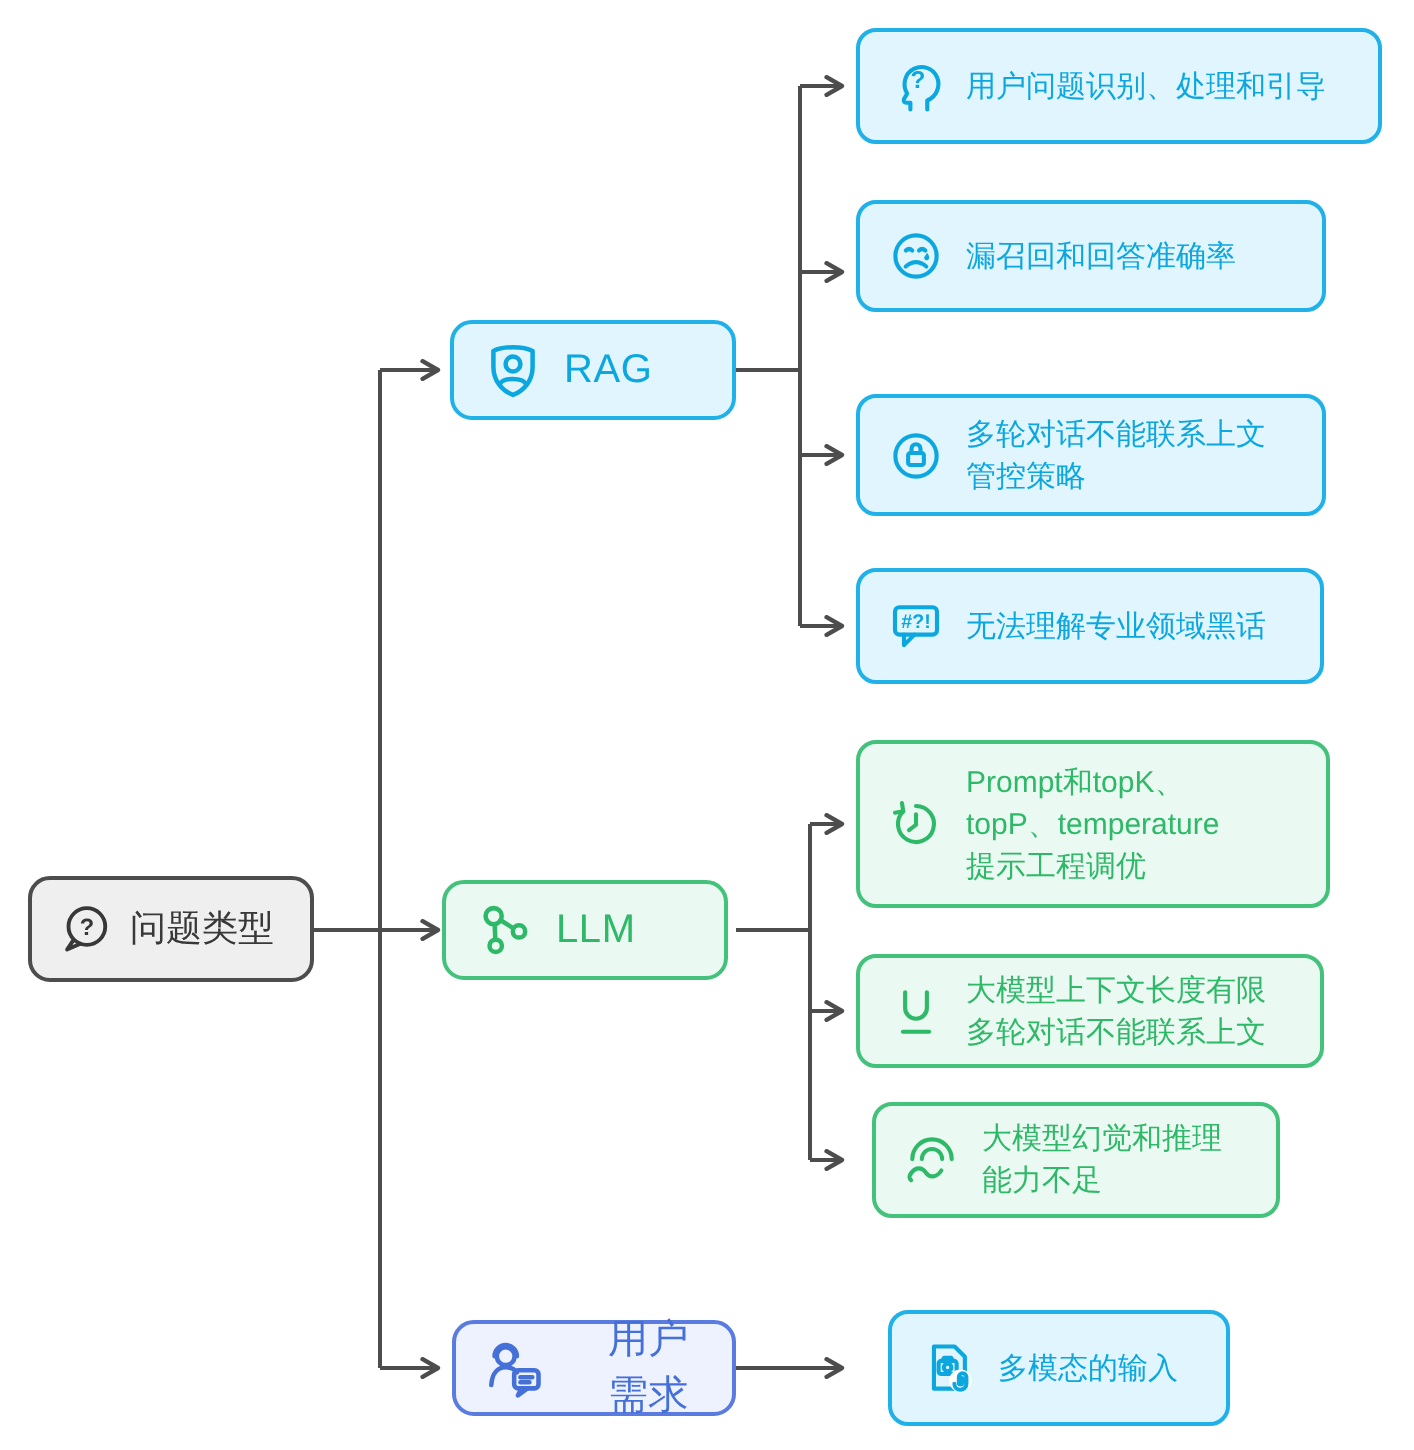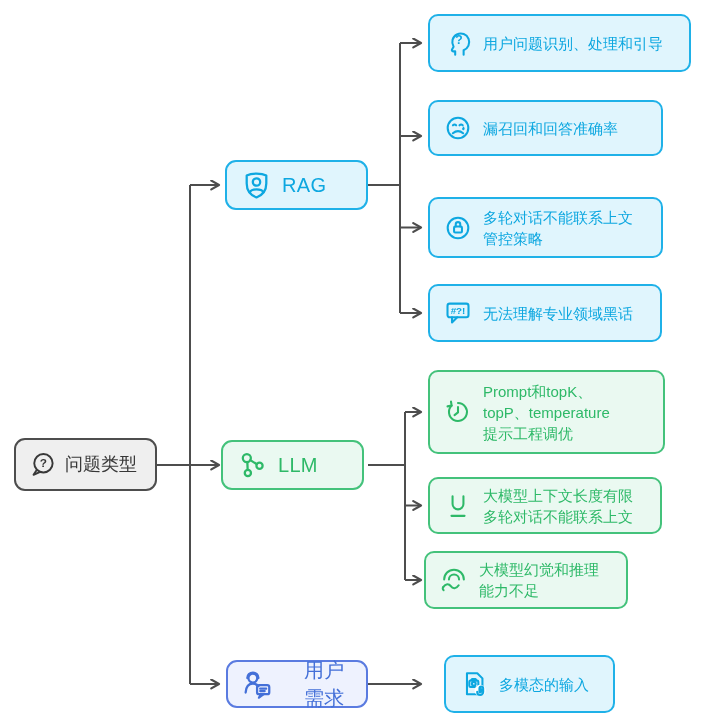--- a/index.html
+++ b/index.html
@@ -173,21 +173,21 @@
     <span class="icon">
       <svg class="ic" width="30" height="30" viewBox="0 0 32 32">
         <path d="M10.2,5.5 v8.3 a5.8,5.8 0 0 0 11.6,0 V5.5"></path>
         <path d="M9,26.5 h14"></path>
       </svg>
     </span>
     <span class="label">大模型上下文长度有限
 多轮对话不能联系上文</span>
   </div>
 
-  <div class="node child green" style="left:424px;top:551px;width:204px;height:58px">
+  <div class="node child green" style="left:436px;top:551px;width:204px;height:58px">
     <span class="icon">
       <svg class="ic" width="30" height="30" viewBox="0 0 32 32">
         <path d="M5.5,15.5 a10.5,10.5 0 0 1 21,0"></path>
         <path d="M10.6,15.5 a5.4,5.4 0 0 1 10.8,0"></path>
         <path d="M4.6,23.4 C7,19.6 10.6,19.6 12.6,22.6 C14.6,25.6 18.4,25.6 21,21.6"></path>
         <path d="M4.6,23.4 c-0.9,1.2 -0.8,2.7 0.3,3.4"></path>
       </svg>
     </span>
     <span class="label">大模型幻觉和推理
 能力不足</span>

